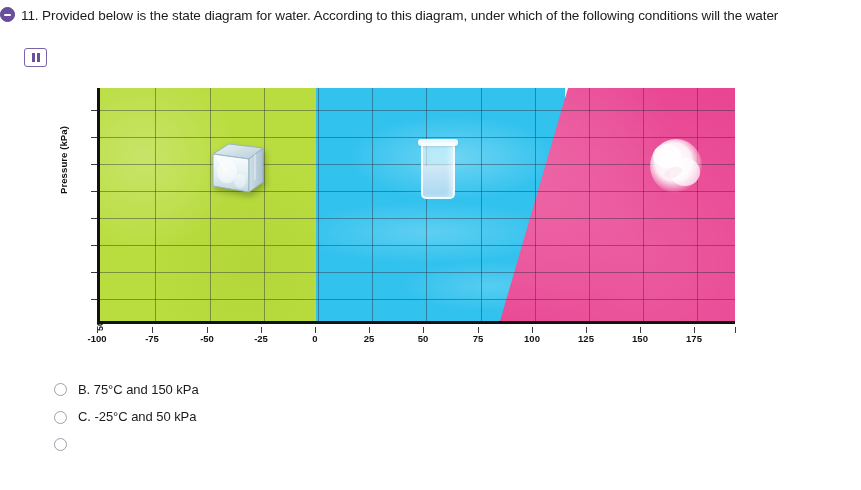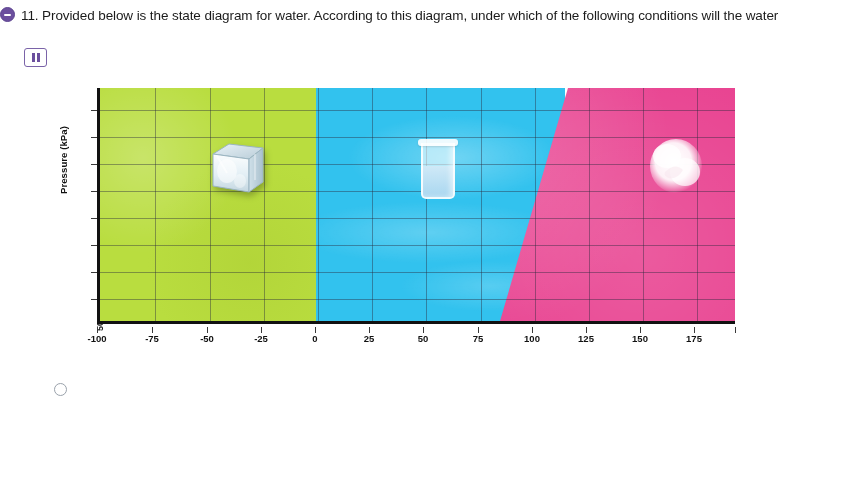--- a/index.html
+++ b/index.html
@@ -401,16 +401,24 @@
       <div class="x-lab" style="left:489px;">125</div>
       <div class="x-lab" style="left:543px;">150</div>
       <div class="x-lab" style="left:597px;">175</div>
     </div>
 
   </div>
 
   <div class="options">
     <div class="option-row">
       <span class="radio"></span>
+      <span class="option-label">B. 75°C and 150 kPa</span>
+    </div>
+    <div class="option-row">
+      <span class="radio"></span>
+      <span class="option-label">C. -25°C and 50 kPa</span>
+    </div>
+    <div class="option-row">
+      <span class="radio"></span>
     </div>
   </div>
 
 </div>
 
 </body></html>

